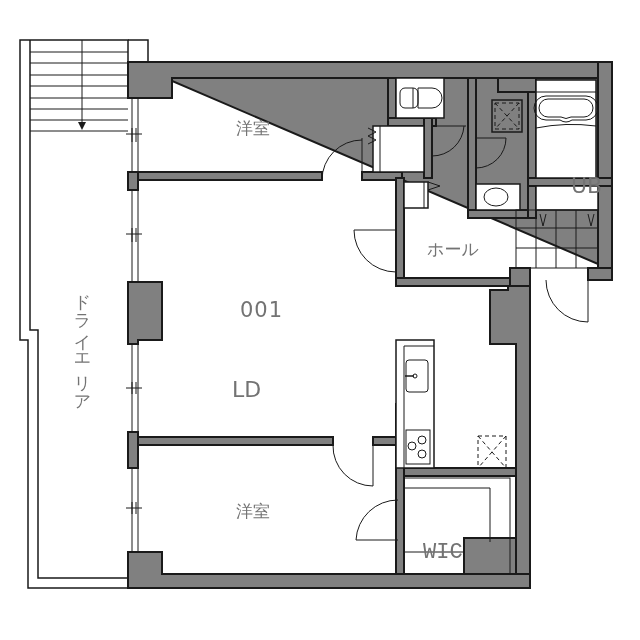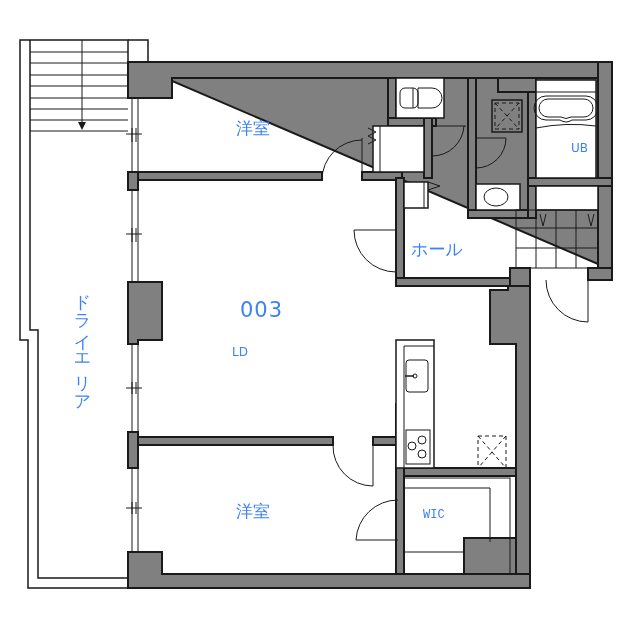--- a/index.html
+++ b/index.html
@@ -3,23 +3,23 @@
   <meta charset="utf-8">
   <style>
     html, body { margin: 0; padding: 0; background: #ffffff; }
     body { width: 640px; height: 640px; overflow: hidden; position: relative; }
     svg { position: absolute; left: 0; top: 0; }
     .wall { fill: #808080; stroke: #1a1a1a; stroke-width: 2; }
     .line { fill: none; stroke: #1a1a1a; stroke-width: 1.5; }
     .thin { fill: none; stroke: #1a1a1a; stroke-width: 1; }
     .white { fill: #ffffff; stroke: #1a1a1a; stroke-width: 1.5; }
     .dash { fill: none; stroke: #1a1a1a; stroke-width: 1; stroke-dasharray: 4 3; }
-    .label { position: absolute; font-family: "DejaVu Sans", sans-serif; color: #3b82f6; white-space: nowrap; }
+    .label { position: absolute; font-family: "DejaVu Sans", sans-serif; color: #737373; white-space: nowrap; }
     .jp { font-size: 17px; }
-    .en { font-size: 12px; }
+    .en { font-size: 22px; margin-top: 32px; }
     .unit { font-size: 21px; letter-spacing: 1px; }
     .vert { writing-mode: vertical-rl; font-size: 17px; letter-spacing: 1px; }
   </style>
 </head>
 <body>
 
 <svg width="640" height="640" viewBox="0 0 640 640">
 
   <g>
     <polyline class="line" points="128,40 148,40 148,62"></polyline>
@@ -237,19 +237,19 @@
   </g>
 
   <g>
     <rect class="thin" x="404" y="478" width="106" height="96"></rect>
     <polyline class="thin" points="404,488 490,488 490,542"></polyline>
     <line class="thin" x1="404" y1="552" x2="464" y2="552"></line>
   </g>
 </svg>
 
 <div class="label jp" style="left:236px; top:117px;">洋室</div>
-<div class="label unit" style="left:240px; top:298px;">003</div>
+<div class="label unit" style="left:240px; top:298px;">001</div>
 <div class="label en" style="left:232px; top:345px;">LD</div>
 <div class="label jp" style="left:236px; top:500px;">洋室</div>
-<div class="label jp" style="left:411px; top:238px;">ホール</div>
+<div class="label jp" style="left:427px; top:238px;">ホール</div>
 <div class="label en" style="left:571px; top:141px;">UB</div>
 <div class="label en" style="left:423px; top:508px;font-family:Liberation Mono, monospace;">WIC</div>
 <div class="label vert" style="left:72px; top:282px;">ドライエリア</div>
 
 </body></html>

